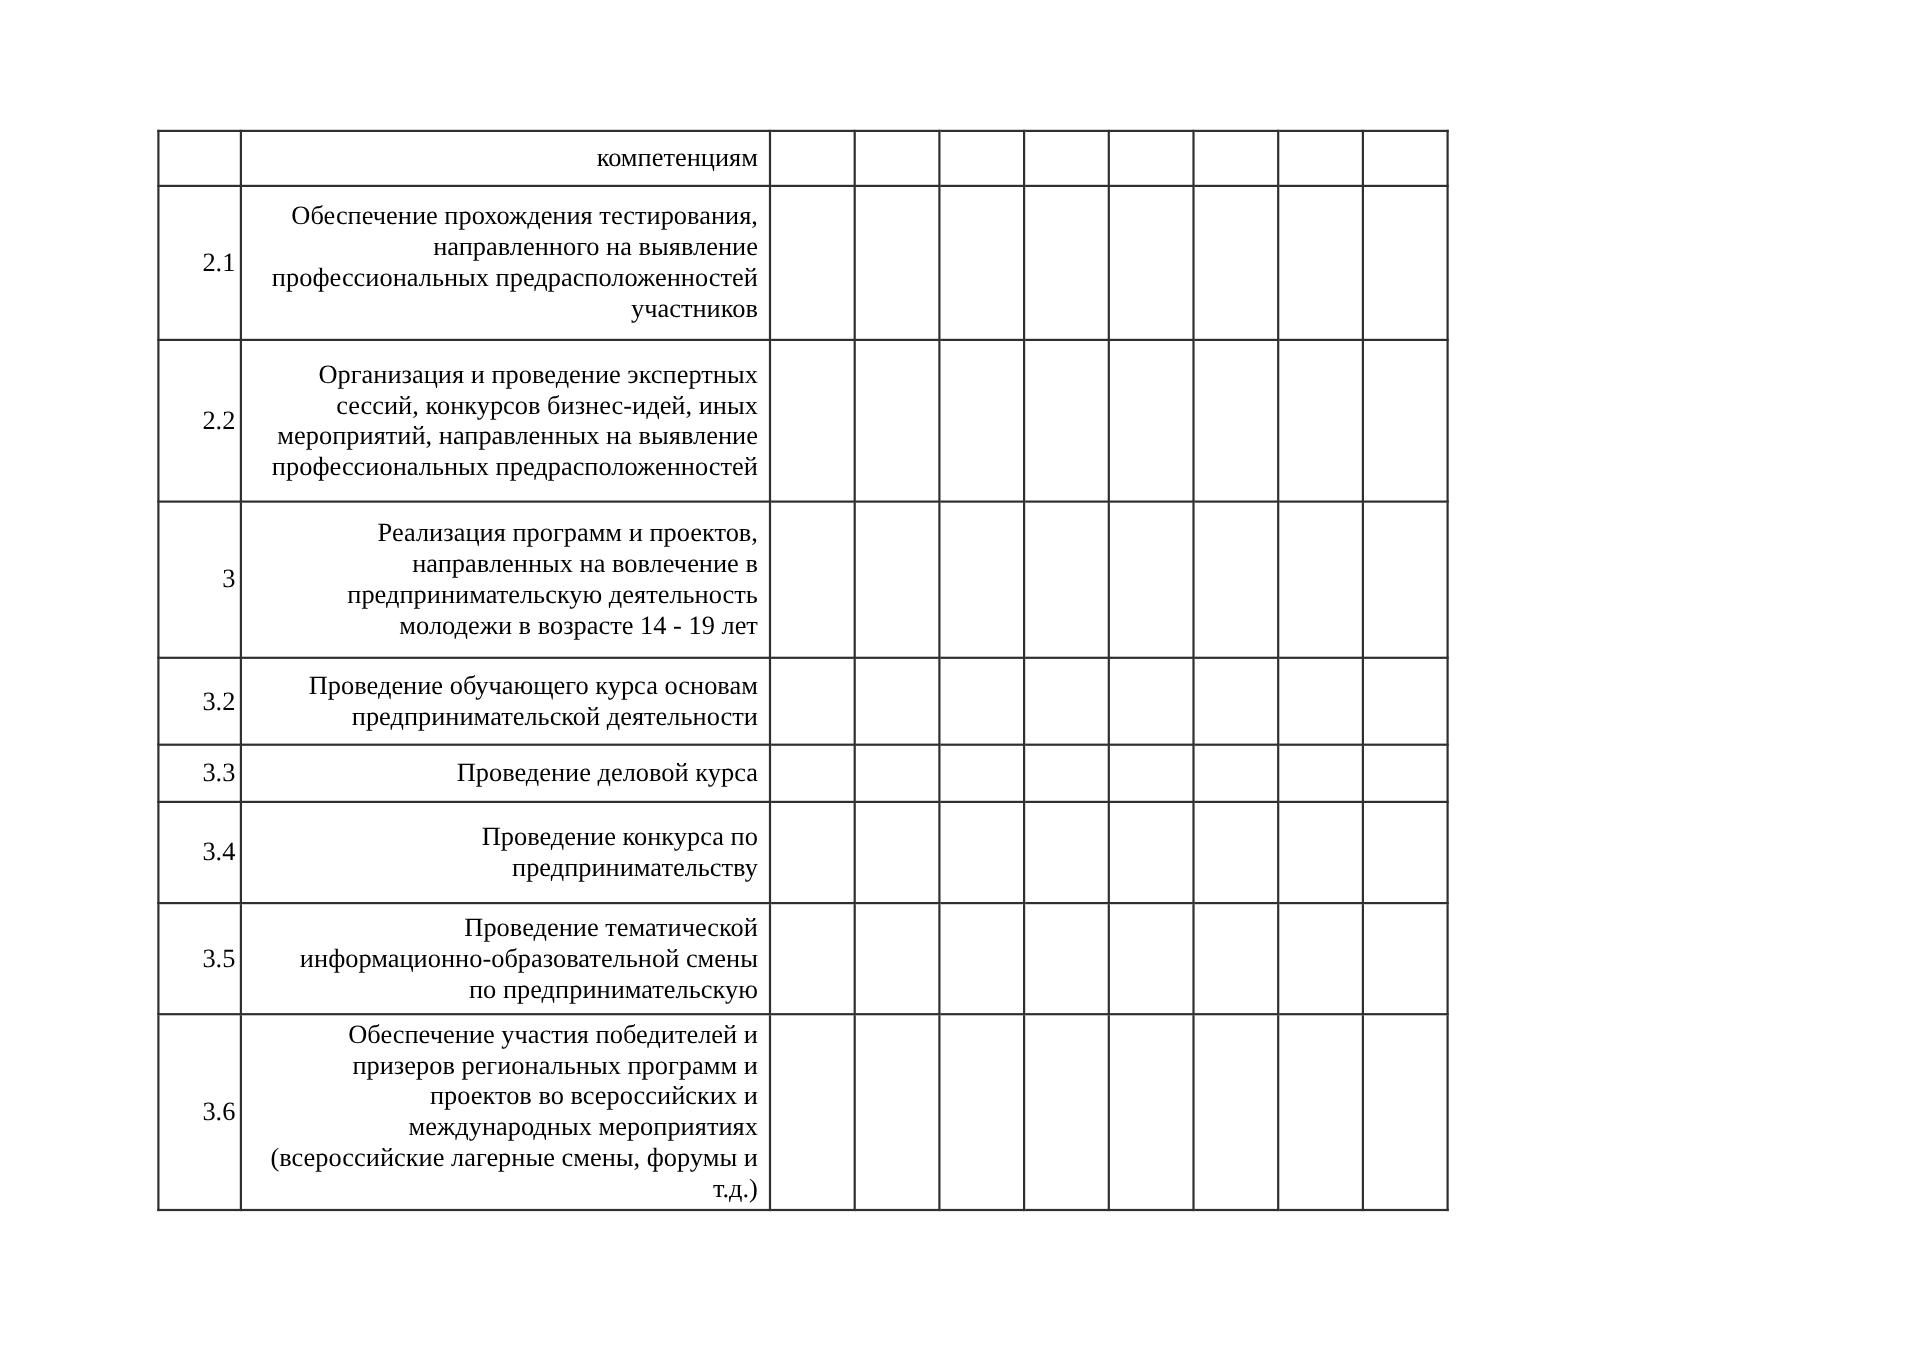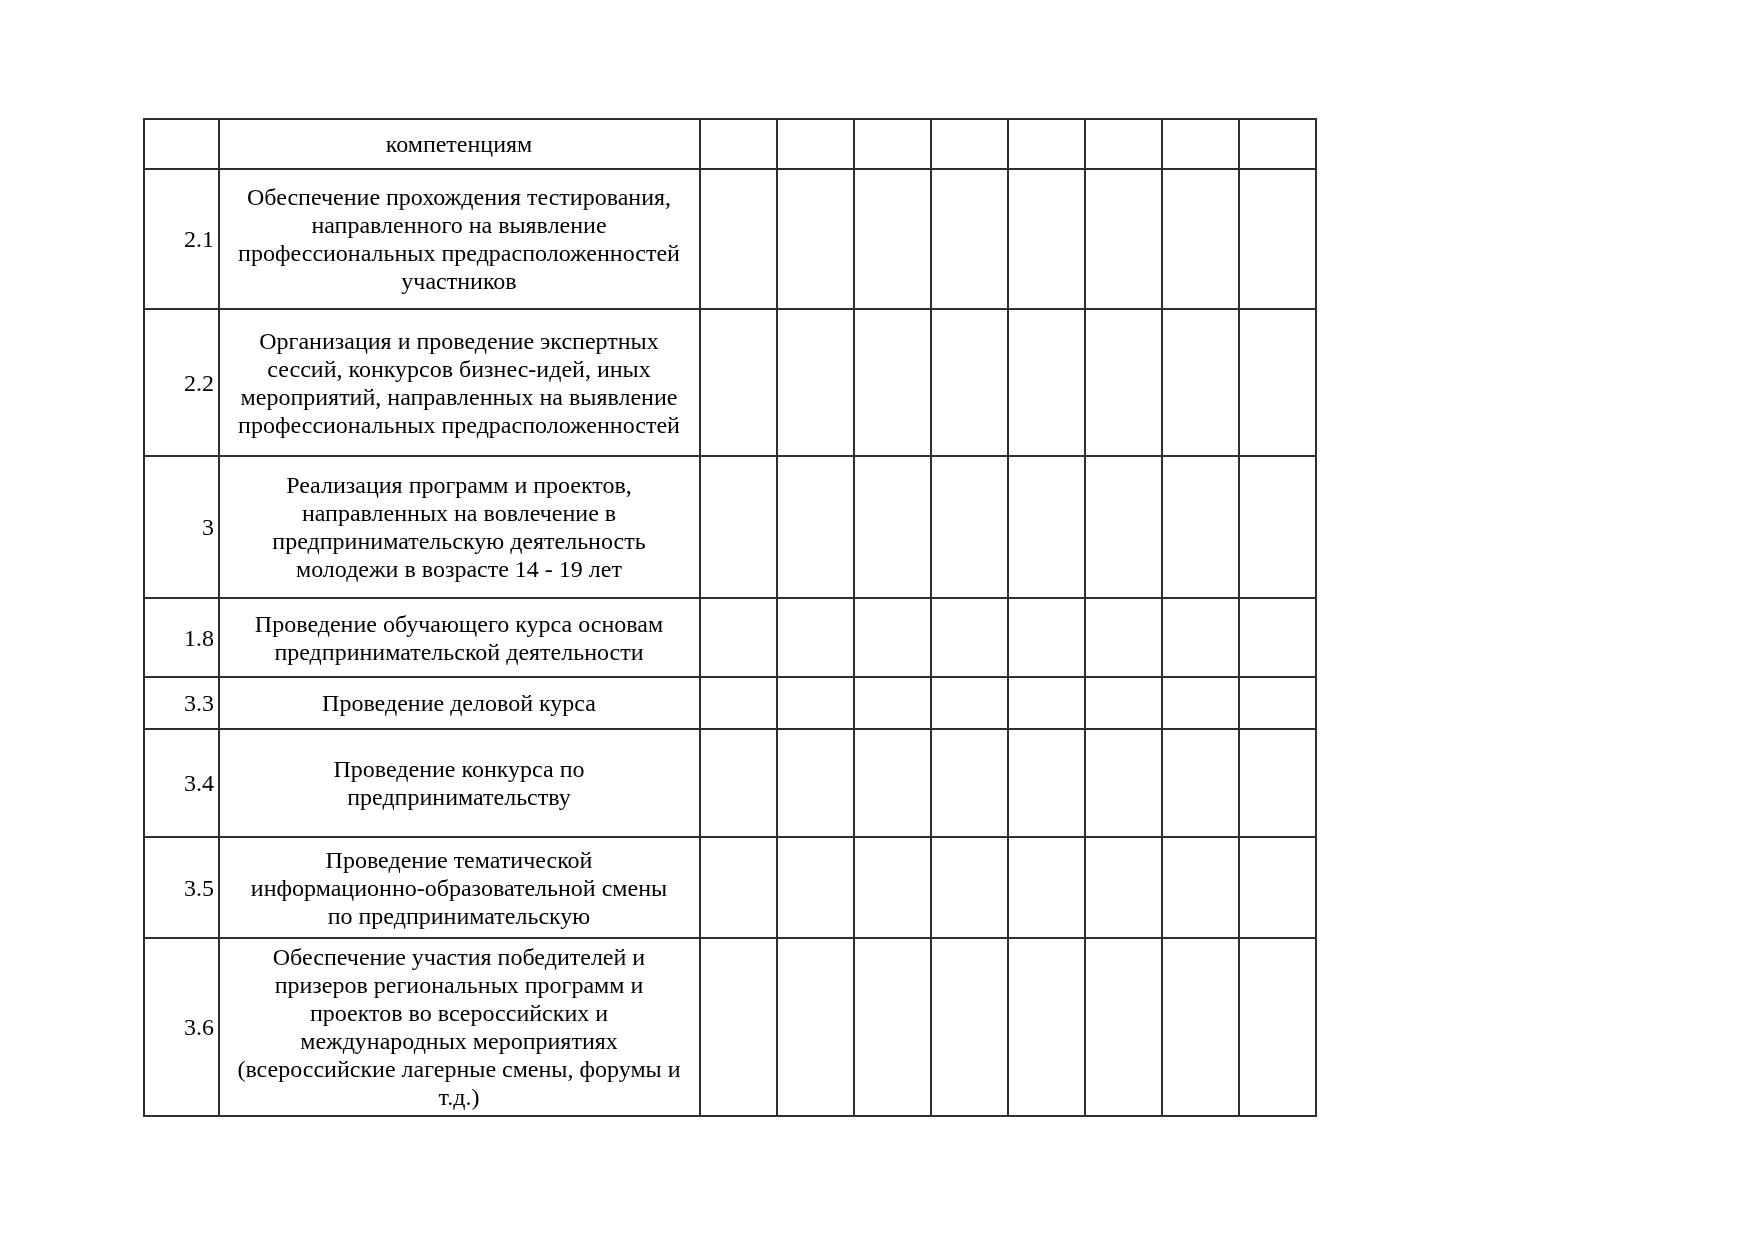--- a/index.html
+++ b/index.html
@@ -39,21 +39,21 @@
     line-height: 28px;
     color: var(--text-color);
     overflow: hidden;
   }
   td.num-cell {
     text-align: right;
     vertical-align: middle;
     padding: 2px 4px;
   }
   td.desc-cell {
-    text-align: center;
+    text-align: right;
     vertical-align: middle;
     padding: 4px 10px 4px 9px;
     white-space: pre-line;
   }
   td.empty-cell {
     background: var(--page-bg);
   }
 </style>
 </head>
 <body>
@@ -124,21 +124,21 @@
           <td class="empty-cell"></td>
           <td class="empty-cell"></td>
           <td class="empty-cell"></td>
           <td class="empty-cell"></td>
           <td class="empty-cell"></td>
           <td class="empty-cell"></td>
           <td class="empty-cell"></td>
           <td class="empty-cell"></td>
         </tr>
         <tr style="height: 79px;">
-          <td class="num-cell">1.8</td>
+          <td class="num-cell">3.2</td>
           <td class="desc-cell">Проведение обучающего курса основам
 предпринимательской деятельности</td>
           <td class="empty-cell"></td>
           <td class="empty-cell"></td>
           <td class="empty-cell"></td>
           <td class="empty-cell"></td>
           <td class="empty-cell"></td>
           <td class="empty-cell"></td>
           <td class="empty-cell"></td>
           <td class="empty-cell"></td>
@@ -148,21 +148,21 @@
           <td class="desc-cell">Проведение деловой курса</td>
           <td class="empty-cell"></td>
           <td class="empty-cell"></td>
           <td class="empty-cell"></td>
           <td class="empty-cell"></td>
           <td class="empty-cell"></td>
           <td class="empty-cell"></td>
           <td class="empty-cell"></td>
           <td class="empty-cell"></td>
         </tr>
-        <tr style="height: 108px;">
+        <tr style="height: 92px;">
           <td class="num-cell">3.4</td>
           <td class="desc-cell">Проведение конкурса по
 предпринимательству</td>
           <td class="empty-cell"></td>
           <td class="empty-cell"></td>
           <td class="empty-cell"></td>
           <td class="empty-cell"></td>
           <td class="empty-cell"></td>
           <td class="empty-cell"></td>
           <td class="empty-cell"></td>

